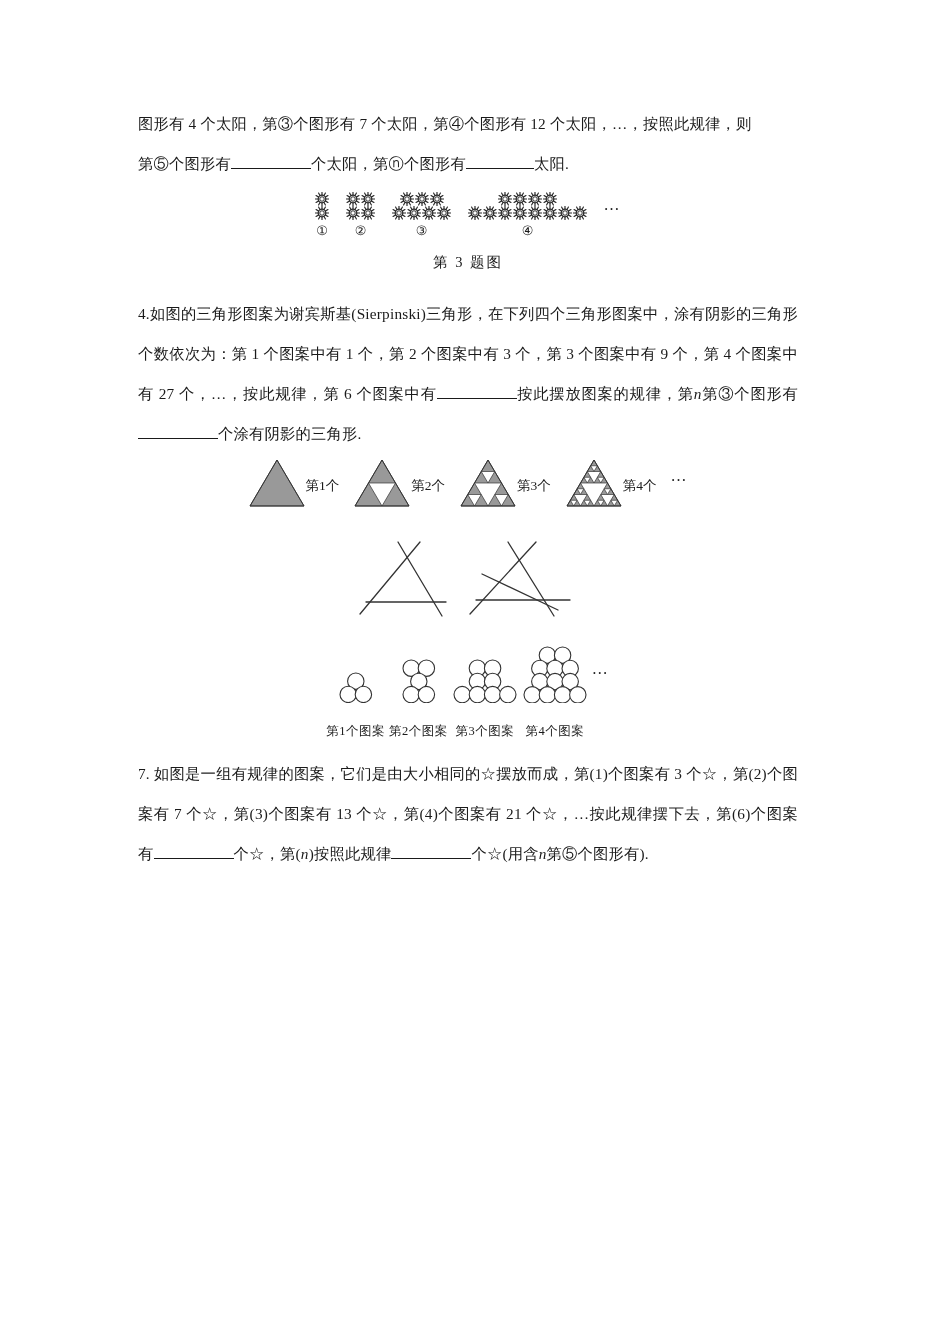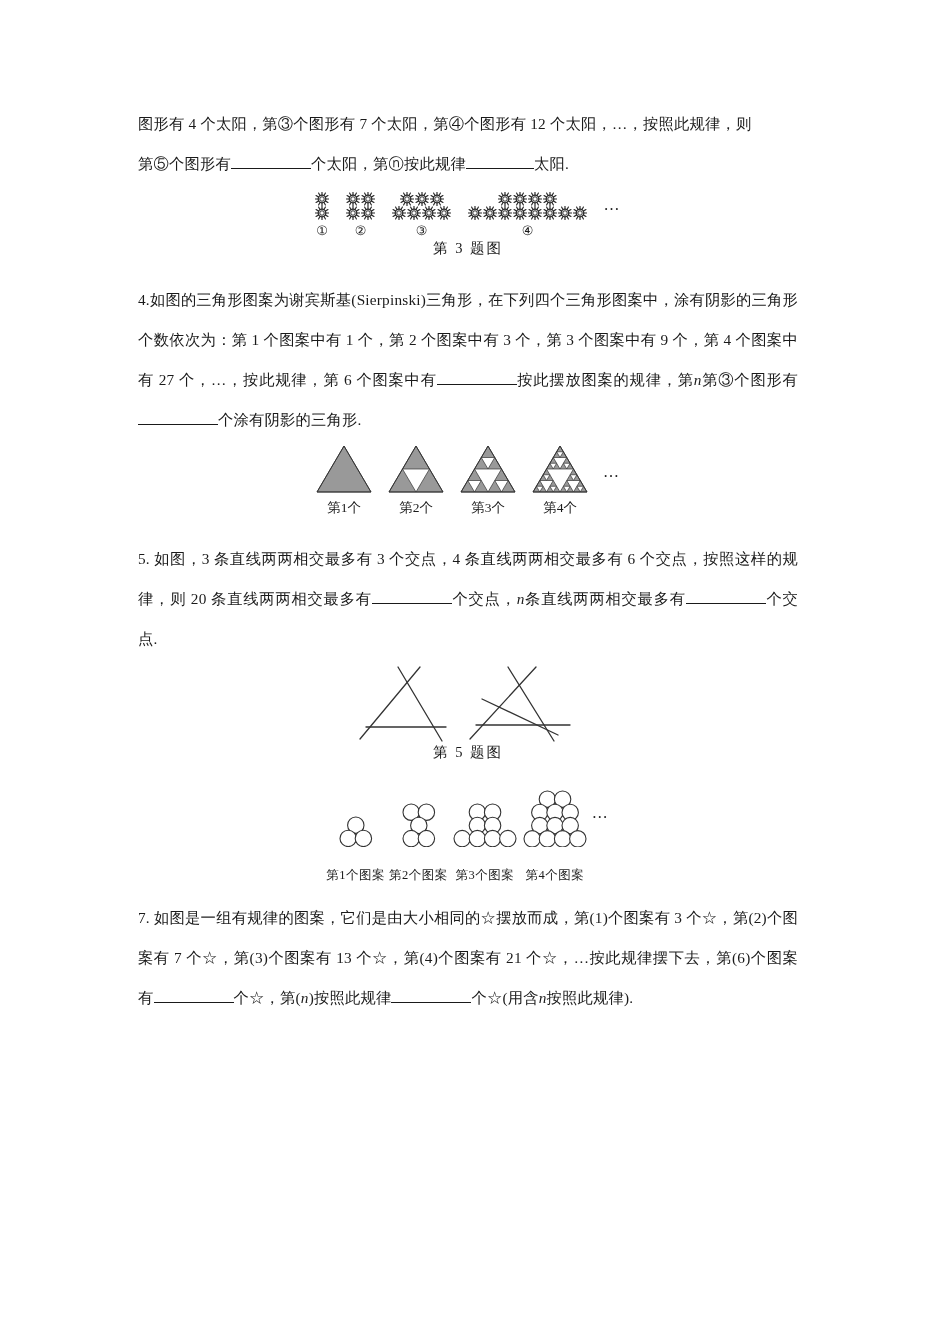--- a/index.html
+++ b/index.html
@@ -36,20 +36,21 @@
     vertical-align: baseline;
     height: 15px;
   }
   .blank.w-mid   { width: 68px; }
   .blank.w-long  { width: 80px; }
   .italic-n { font-style: italic; font-family: "Liberation Serif", serif; }
   .fig-caption {
     text-align: center;
     font-size: 14.5px;
     letter-spacing: 2px;
+    margin-top: 14px;
   }
   .ellipsis-dots {
     font-size: 16px;
     letter-spacing: 2px;
     color: #222;
     align-self: center;
     padding-bottom: 4px;
   }
 
   
@@ -73,21 +74,21 @@
   .sun svg { display: block; }
   .sun-label {
     font-size: 13px;
     margin-top: 3px;
     font-family: "Liberation Serif", serif;
   }
 
   
   #fig4 { margin-top: 4px; display: flex; justify-content: center; }
   .tri-row { display: flex; align-items: flex-end; gap: 14px; }
-  .tri-item { display: flex; flex-direction: column; align-items: center; }
+  .tri-item { display: flex; flex-direction: row; align-items: center; }
   .tri-cap { font-size: 13.5px; margin-top: 1px; }
 
   
   #fig5 { margin-top: 6px; display: flex; justify-content: center; }
 
   
   #fig6 { margin-top: 4px; display: flex; justify-content: center; }
   .coin-row { display: flex; align-items: flex-end; gap: 4px; }
   .coin-item { display: flex; flex-direction: column; align-items: center; }
   .coin-cap { font-size: 12.5px; margin-top: 16px; letter-spacing: 0.5px; }
@@ -96,21 +97,21 @@
   .spacer-md { height: 22px; }
 </style>
 </head>
 <body>
 
 <div class="page">
 
   <div class="q-block">
     <div class="q-text">
       <span>图形有 4 个太阳，第③个图形有 7 个太阳，第④个图形有 12 个太阳，…，按照此规律，则</span><br>
-      <span>第⑤个图形有</span><span class="blank w-long"></span><span>个太阳，第</span><span>ⓝ</span><span>按此规律</span><span class="blank w-mid"></span><span>太阳.</span>
+      <span>第⑤个图形有</span><span class="blank w-long"></span><span>个太阳，第</span><span>ⓝ</span><span>个图形有</span><span class="blank w-mid"></span><span>太阳.</span>
     </div>
 
     <div id="fig3">
       <div class="sun-groups">
 
       <div class="sun-group">
             <div class="sun-row">
               <span class="sun">
                 <svg width="14" height="14" viewBox="0 0 14 14">
     <circle cx="7" cy="7" r="3.78" fill="none" stroke="#2b2b2b" stroke-width="1.26"></circle>
@@ -669,41 +670,37 @@
           </div>
           <div class="ellipsis-dots" style="padding-bottom: 18px;">…</div>
         </div>
     </div>
 
   </div>
 
   <div class="spacer-md"></div>
 
   <div class="q-block">
-    <div class="q-text">
-      <span>5. 如图，3 条直线两两相交最多有 3 个交点，4 条直线两两相交最多有 6 个交点，按照这样的规律，则 20 条直线两两相交最多有</span><span class="blank w-long"></span><span>个交点，</span><span class="italic-n">n</span><span>条直线两两相交最多有</span><span class="blank w-long"></span><span>个交点.</span>
-    </div>
 
     <div id="fig5">
       <svg width="220" height="78" viewBox="0 0 220 78">
         <g stroke="#333333" stroke-width="1.3" fill="none" stroke-linecap="round">
 
           <line x1="8" y1="62" x2="88" y2="62"></line>
           <line x1="2" y1="74" x2="62" y2="2"></line>
           <line x1="40" y1="2" x2="84" y2="76"></line>
 
           <line x1="118" y1="60" x2="212" y2="60"></line>
           <line x1="112" y1="74" x2="178" y2="2"></line>
           <line x1="150" y1="2" x2="196" y2="76"></line>
           <line x1="124" y1="34" x2="200" y2="70"></line>
         </g>
       </svg>
     </div>
 
-    <div class="fig-caption">第 5 题图</div>
   </div>
 
   <div class="spacer-md"></div>
 
   <div class="q-block">
 
     <div id="fig6">
       <div class="coin-row">
           <div class="coin-item">
             <div><svg width="35.6" height="32.4" viewBox="0 0 35.6 32.4">
@@ -756,17 +753,17 @@
           <div class="ellipsis-dots" style="padding-bottom: 46px;">…</div>
         </div>
     </div>
 
   </div>
 
   <div class="spacer-sm"></div>
 
   <div class="q-block">
     <div class="q-text">
-      <span>7. 如图是一组有规律的图案，它们是由大小相同的☆摆放而成，第(1)个图案有 3 个☆，第(2)个图案有 7 个☆，第(3)个图案有 13 个☆，第(4)个图案有 21 个☆，…按此规律摆下去，第(6)个图案有</span><span class="blank w-long"></span><span>个☆，第(</span><span class="italic-n">n</span><span>)按照此规律</span><span class="blank w-long"></span><span>个☆(用含</span><span class="italic-n">n</span><span>按照此规律).</span>
+      <span>7. 如图是一组有规律的图案，它们是由大小相同的☆摆放而成，第(1)个图案有 3 个☆，第(2)个图案有 7 个☆，第(3)个图案有 13 个☆，第(4)个图案有 21 个☆，…按此规律摆下去，第(6)个图案有</span><span class="blank w-long"></span><span>个☆，第(</span><span class="italic-n">n</span><span>)按照此规律</span><span class="blank w-long"></span><span>个☆(用含</span><span class="italic-n">n</span><span>第⑤个图形有).</span>
     </div>
   </div>
 
 </div>
 
 </body></html>

